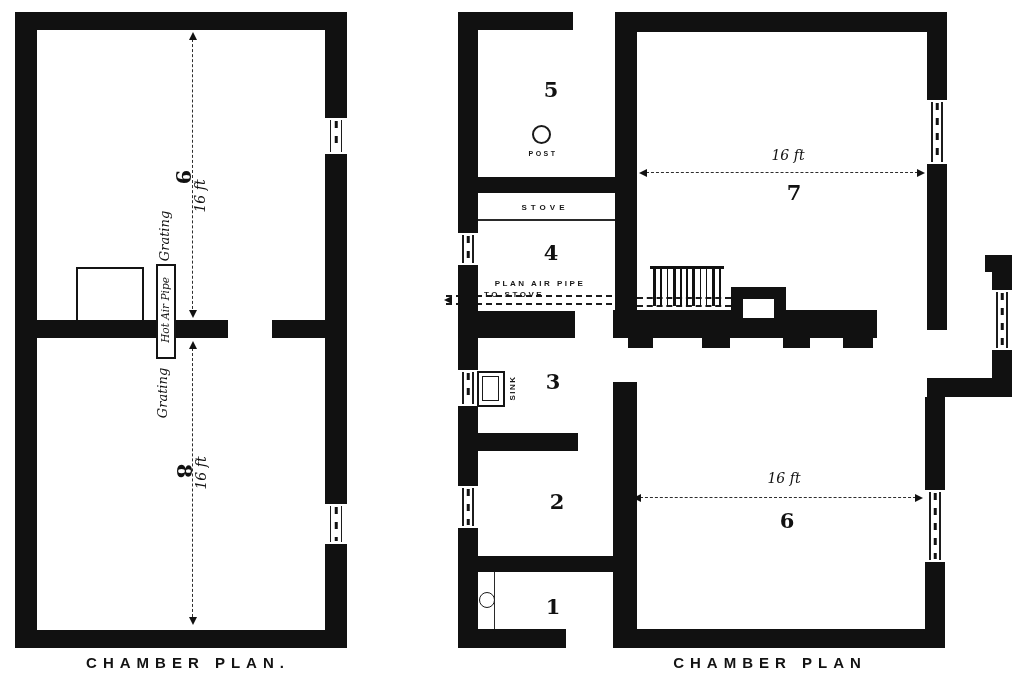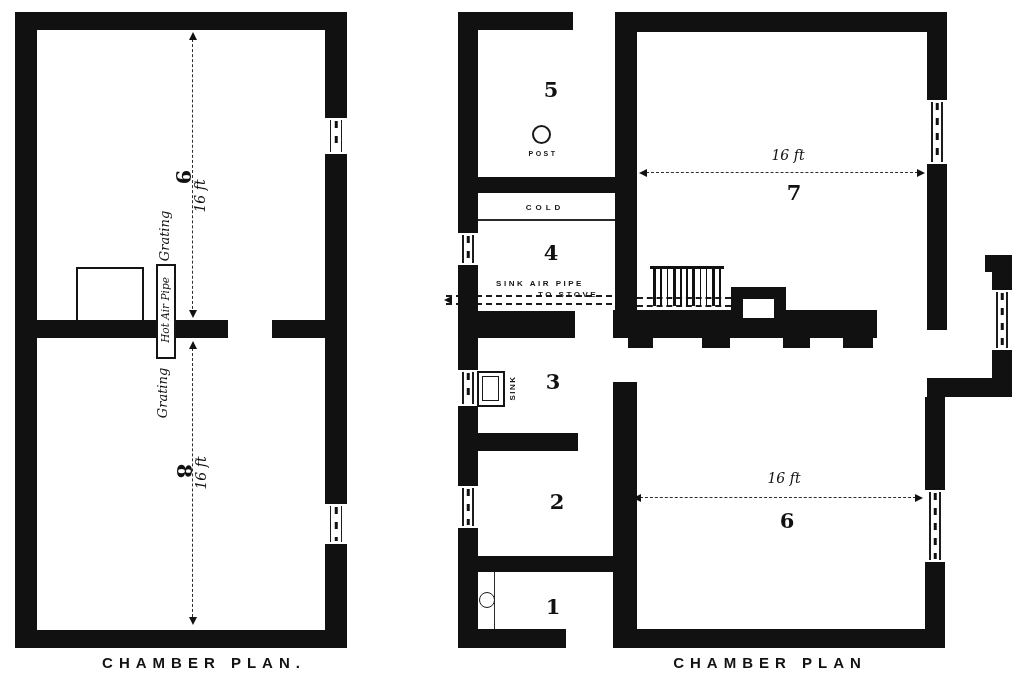--- a/index.html
+++ b/index.html
@@ -79,21 +79,21 @@
     <div class="td" style="left:193px;top:314px;"></div>
     <div class="dv" style="left:192px;top:343px;height:279px;"></div>
     <div class="tu" style="left:193px;top:345px;"></div>
     <div class="td" style="left:193px;top:621px;"></div>
 
     <div class="lbl rot90 num" style="left:183px;top:177px;">9</div>
     <div class="lbl rotm90 dim" style="left:200px;top:196px;">16 ft</div>
     <div class="lbl rot90 num" style="left:184px;top:471px;">8</div>
     <div class="lbl rotm90 dim" style="left:201px;top:473px;">16 ft</div>
 
-    <div class="lbl ttl" style="left:204px;top:662px;">CHAMBER PLAN.</div>
+    <div class="lbl ttl" style="left:188px;top:662px;">CHAMBER PLAN.</div>
   </div>
 
   <div>
 
     <div class="w" style="left:458px;top:12px;width:20px;height:636px;"></div>
     <div class="w" style="left:458px;top:12px;width:115px;height:18px;"></div>
     <div class="w" style="left:615px;top:12px;width:22px;height:300px;"></div>
     <div class="w" style="left:615px;top:12px;width:332px;height:20px;"></div>
     <div class="w" style="left:927px;top:12px;width:20px;height:318px;"></div>
 
@@ -136,28 +136,28 @@
         <span class="mull"></span>
       </div>
     <div class="win" style="left:992px;top:290px;width:20px;height:60px;">
         <span class="mull"></span>
       </div>
 
     <div class="circ" style="left:532px;top:125px;width:15px;height:15px;"></div>
     <div class="lbl cap" style="left:543px;top:153px;font-size:7px;">POST</div>
 
     <div class="thin" style="left:478px;top:219px;width:137px;height:1.5px;"></div>
-    <div class="lbl cap" style="left:545px;top:207px;letter-spacing:4px;">COLD</div>
+    <div class="lbl cap" style="left:545px;top:207px;letter-spacing:4px;">STOVE</div>
 
     <div class="box" style="left:477px;top:371px;width:24px;height:32px;border-width:2.5px;"></div>
     <div class="abs" style="left:482px;top:376px;width:15px;height:23px;border:1.2px solid #1a1a1a;background:var(--paper);z-index:4;"></div>
     <div class="lbl rotm90 cap" style="left:512px;top:388px;letter-spacing:1.5px;">SINK</div>
 
-    <div class="lbl cap" style="left:540px;top:283px;">SINK AIR PIPE</div>
-    <div class="lbl cap" style="left:568px;top:294px;">TO STOVE</div>
+    <div class="lbl cap" style="left:540px;top:283px;">PLAN AIR PIPE</div>
+    <div class="lbl cap" style="left:514px;top:294px;">TO STOVE</div>
     <div class="dhb" style="left:446px;top:295px;width:166px;"></div>
     <div class="dhb" style="left:446px;top:303px;width:166px;"></div>
     <div class="dhb" style="left:637px;top:297px;width:94px;"></div>
     <div class="dhb" style="left:637px;top:305px;width:94px;"></div>
     <div class="tl" style="left:448px;top:300px;"></div>
 
     <div class="stairs" style="left:650px;top:266px;width:74px;height:40px;">
       <div class="rail"></div>
       <div class="bals">
           <span></span>

